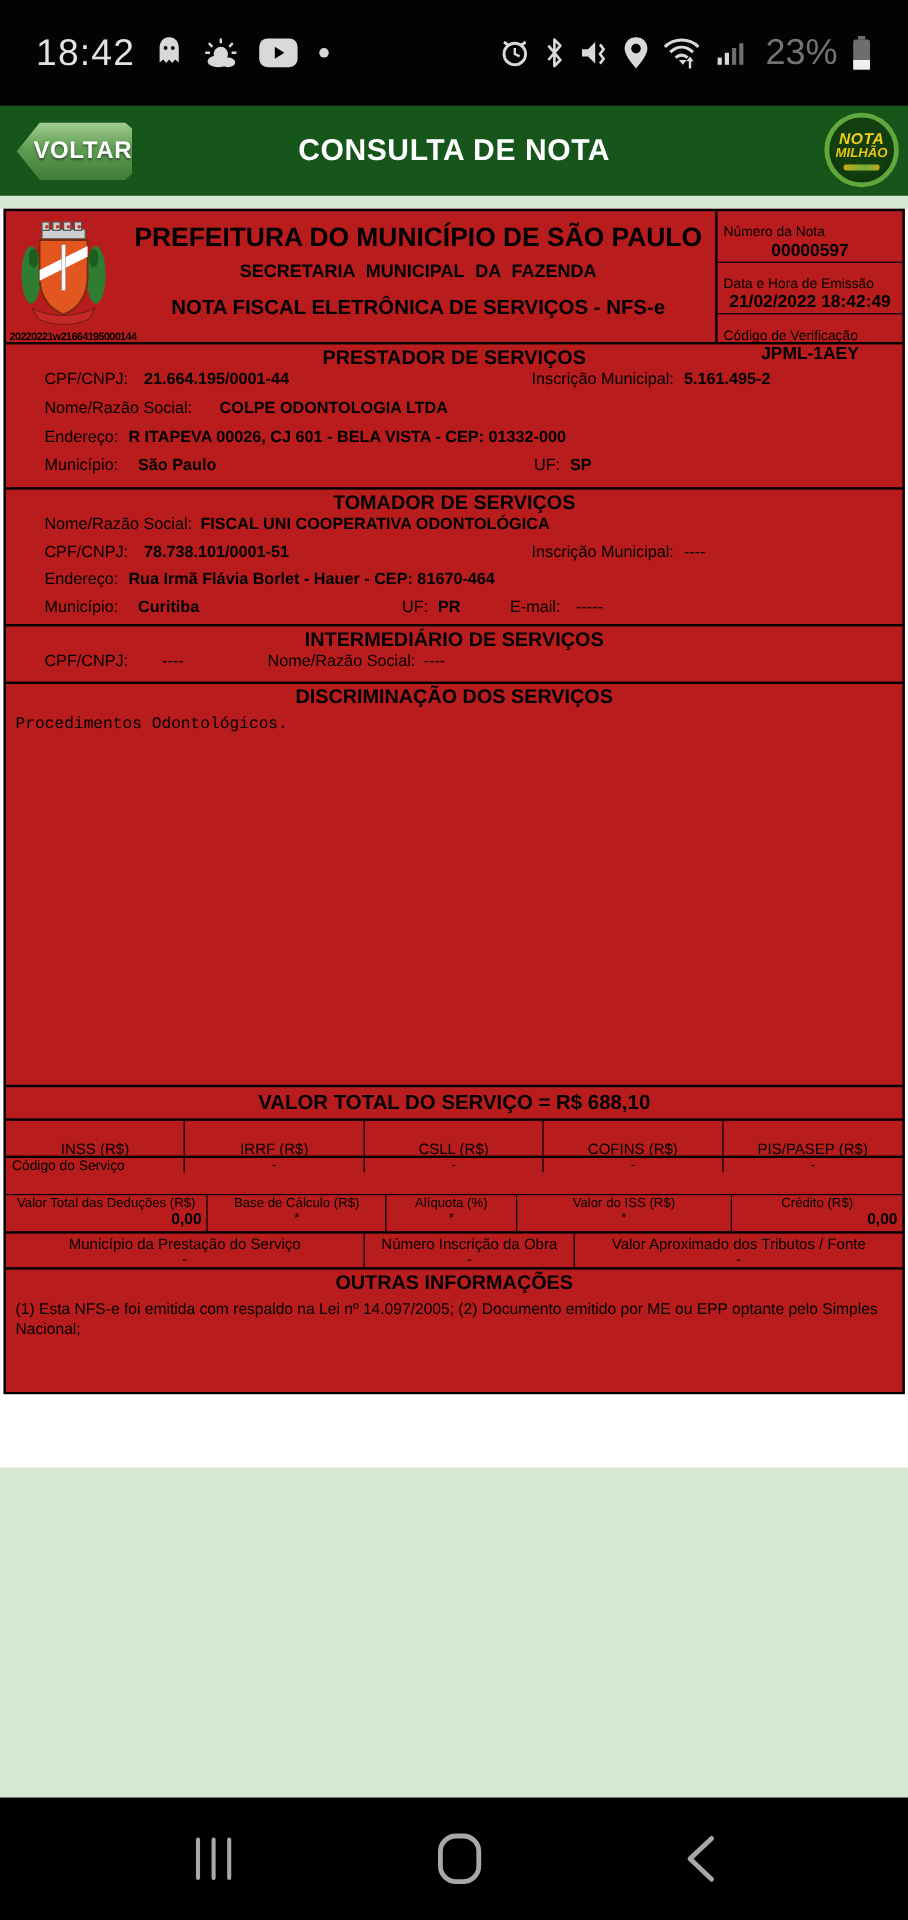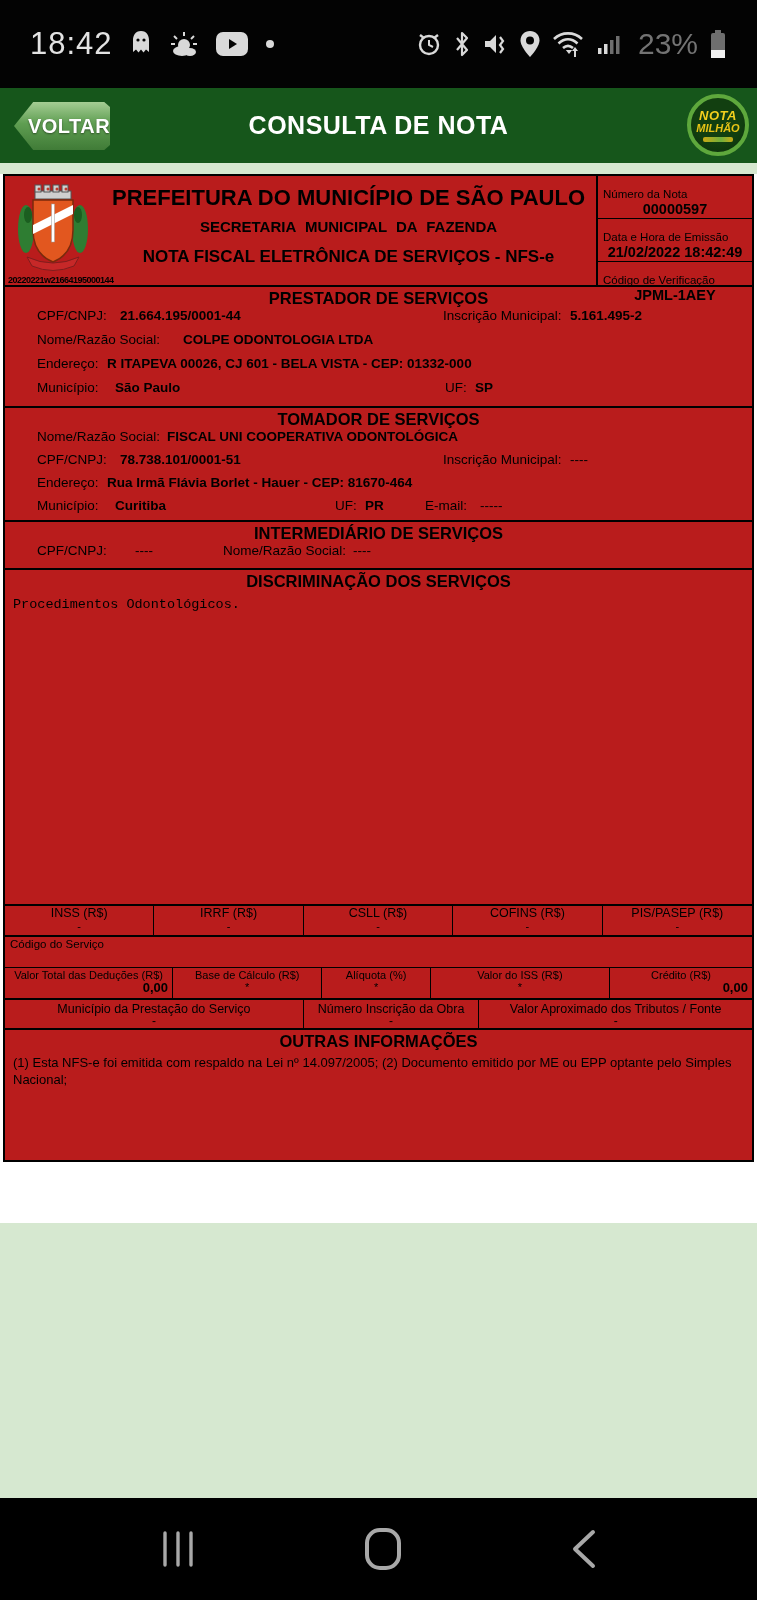--- a/index.html
+++ b/index.html
@@ -88,21 +88,21 @@
   .sec-tomador { height:114px; }
   .sec-intermediario { height:48px; }
   .sec-discriminacao { height:336px; }
   .disc-text { font-family:"Liberation Mono", monospace; font-size:13.5px; padding:6px 8px; }
 
   .sec-valor { height:28px; display:flex; align-items:center; justify-content:center; }
   .valor-text { font-weight:bold; font-size:17px; }
 
   .tax-table { height:31px; border-bottom:2px solid #000; display:grid;
     grid-template-columns:repeat(5,1fr); }
-  .tax-cell { border-right:1px solid #000; text-align:center; padding-top:0; }
+  .tax-cell { border-right:1px solid #000; text-align:center; padding-top:17px; }
   .tax-cell:last-child { border-right:none; }
   .tax-label { font-size:12.5px; }
   .tax-value { font-size:11px; line-height:12px; }
 
   .sec-code { height:31px; border-bottom:1px solid #000; padding:1px 5px; }
   .code-label { font-size:11.5px; }
   .code-value { font-size:14.5px; font-weight:bold; }
 
   .ded-row { height:32px; border-bottom:2px solid #000; display:grid;
     grid-template-columns:22.5% 20% 14.5% 24% 19%; }
@@ -347,20 +347,23 @@
           <span class="lbl" style="left:218px">Nome/Razão Social:</span>
           <span class="lbl" style="left:348px">----</span>
         </div>
       </div>
 
       <div class="sec sec-discriminacao">
         <div class="sec-title">DISCRIMINAÇÃO DOS SERVIÇOS</div>
         <div class="disc-text">Procedimentos Odontológicos.</div>
       </div>
 
+      <div class="sec sec-valor">
+        <span class="valor-text">VALOR TOTAL DO SERVIÇO = R$ 688,10</span>
+      </div>
 
       <div class="tax-table">
         <div class="tax-cell">
           <div class="tax-label">INSS (R$)</div>
           <div class="tax-value">-</div>
         </div>
         <div class="tax-cell">
           <div class="tax-label">IRRF (R$)</div>
           <div class="tax-value">-</div>
         </div>

